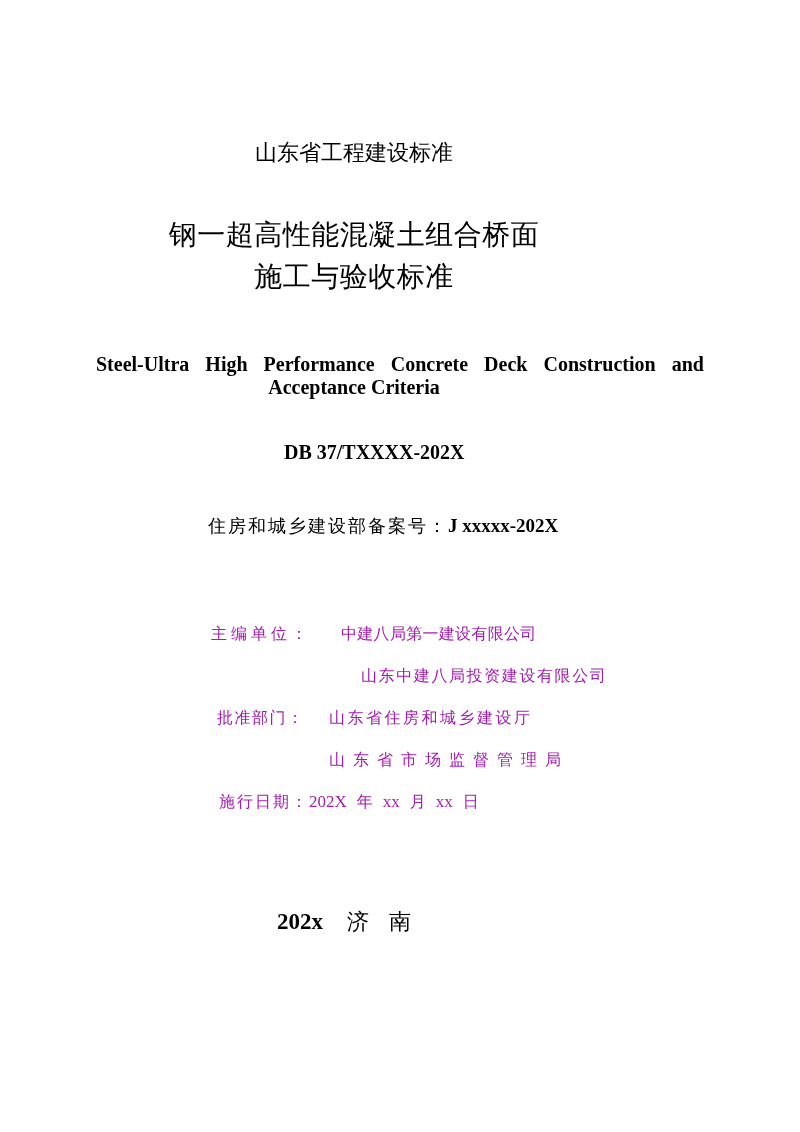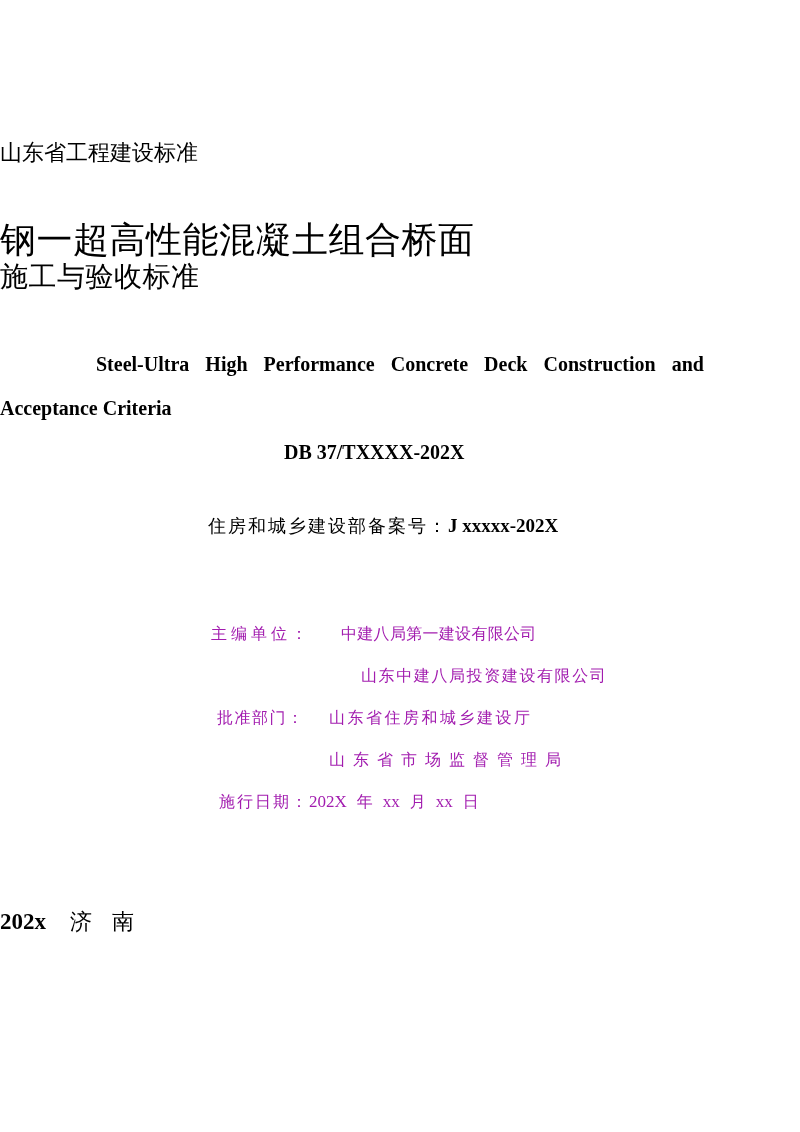--- a/index.html
+++ b/index.html
@@ -1,27 +1,27 @@
 <!DOCTYPE html>
 <html><head>
   <meta charset="utf-8">
   <style>
     html, body { margin: 0; padding: 0; background: #ffffff; }
     body { width: 800px; height: 1132px; position: relative; overflow: hidden; color: #000; }
     .line { position: absolute; white-space: nowrap; }
     .sans { font-family: "DejaVu Sans", sans-serif; }
     .serif { font-family: "Liberation Serif", "DejaVu Serif", serif; }
-    .center { left: 0; width: 708px; }
+    .center { left: 0; width: 708px; text-align: center; }
 
     #series { top: 138px; font-size: 22px; }
-    #title1 { top: 216px; font-size: 36px; letter-spacing: 0.5px; }
+    #title1 { top: 216px; font-size: 28px; letter-spacing: 0.5px; }
     #title2 { top: 258px; font-size: 28px; letter-spacing: 0.5px; }
 
     #en1 { top: 353px; left: 96px; width: 608px; font-size: 20px; font-weight: bold; text-align: justify; text-align-last: justify; }
-    #en2 { top: 397px; font-size: 20px; font-weight: bold; }
+    #en2 { top: 376px; font-size: 20px; font-weight: bold; }
     #code { top: 441px; left: 284px; font-size: 20px; font-weight: bold; }
 
     #record { top: 514px; left: 208px; font-size: 18px; }
     #record .cn { letter-spacing: 2px; }
     #record .val { font-family: "Liberation Serif", serif; font-weight: bold; font-size: 19px; }
 
     .info { font-size: 16px; color: #a21caf; }
     #chief-label { top: 624px; left: 211px; letter-spacing: 4px; }
     #chief-1 { top: 624px; left: 325px; letter-spacing: 0.3px; margin-left: 16px; }
     #chief-2 { top: 666px; left: 325px; letter-spacing: 1.6px; margin-left: 36px; }

